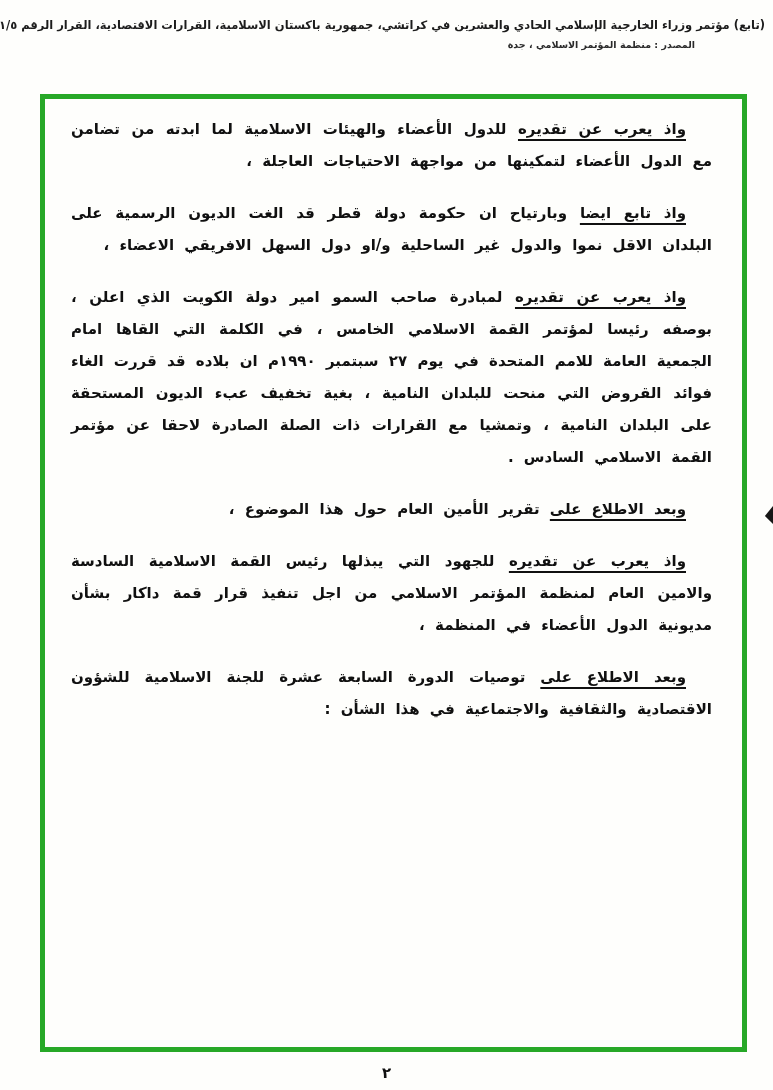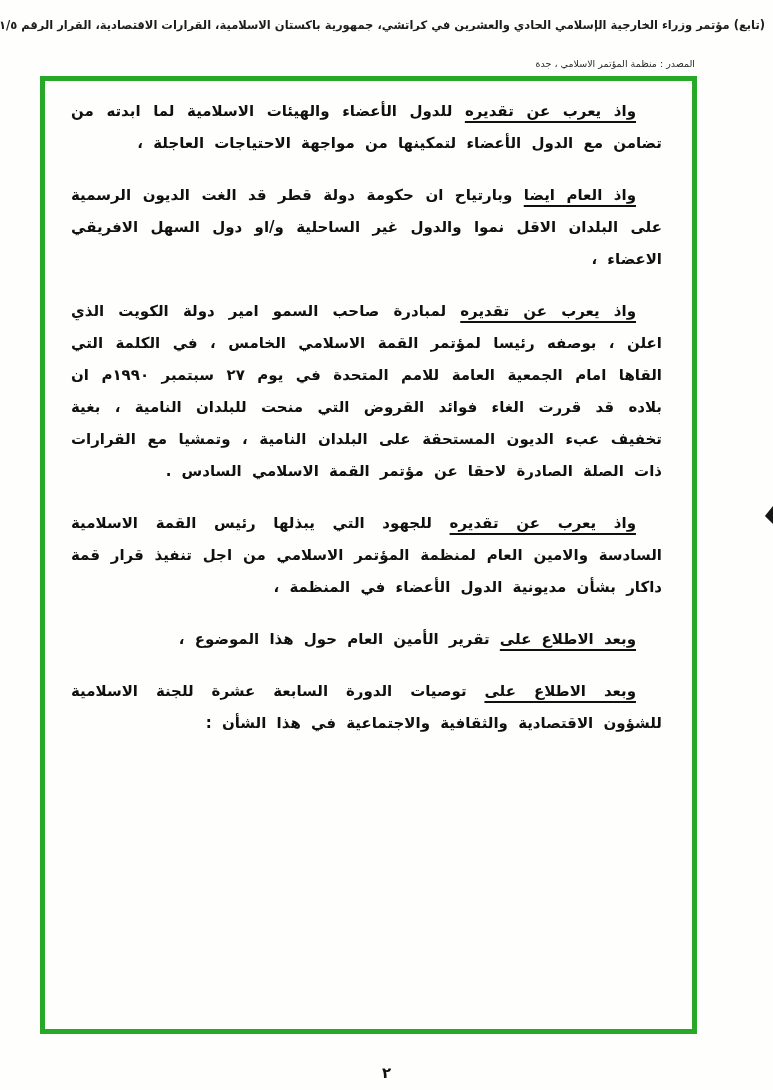--- a/index.html
+++ b/index.html
@@ -25,31 +25,31 @@
     text-align: right;
   }
   .header-line1 {
     font-size: 11.5px;
     font-weight: 700;
     color: #1c1c1c;
     white-space: nowrap;
     letter-spacing: 0.2px;
   }
   .header-line2 {
-    margin-top: 26px;
+    margin-top: 7px;
     margin-right: 70px;
     font-size: 9.5px;
-    font-weight: 400;
+    font-weight: 700;
     color: #2a2a2a;
   }
   .frame {
     position: absolute;
     left: 40px;
-    top: 76px;
-    width: 657px;
+    top: 94px;
+    width: 707px;
     height: 958px;
     border: 5px solid #27a827;
     background: transparent;
     padding: 14px 30px 24px 26px;
     direction: rtl;
     overflow: hidden;
   }
   .para {
     font-size: 15px;
     font-weight: 700;
@@ -95,27 +95,27 @@
   <div class="header">
     <div class="header-line1" dir="rtl">(تابع) مؤتمر وزراء الخارجية الإسلامي الحادي والعشرين في كراتشي، جمهورية باكستان الاسلامية، القرارات الاقتصادية، القرار الرقم ٢١/٥ - س</div>
     <div class="header-line2" dir="rtl">المصدر : منظمة المؤتمر الاسلامي ، جدة</div>
   </div>
 
   <div class="frame">
 
     <p class="para" dir="rtl"><span class="lead">واذ يعرب عن تقديره</span><span> للدول الأعضاء والهيئات الاسلامية لما ابدته من تضامن مع الدول الأعضاء لتمكينها من مواجهة الاحتياجات العاجلة ،</span></p>
 
 
-    <p class="para" dir="rtl"><span class="lead">واذ العام ايضا</span><span> وبارتياح ان حكومة دولة قطر قد الغت الديون الرسمية على البلدان الاقل نموا والدول غير الساحلية و/او دول السهل الافريقي الاعضاء ،</span></p>
+    <p class="para" dir="rtl"><span class="lead">واذ تابع ايضا</span><span> وبارتياح ان حكومة دولة قطر قد الغت الديون الرسمية على البلدان الاقل نموا والدول غير الساحلية و/او دول السهل الافريقي الاعضاء ،</span></p>
 
     <p class="para" dir="rtl"><span class="lead">واذ يعرب عن تقديره</span><span> لمبادرة صاحب السمو امير دولة الكويت الذي اعلن ، بوصفه رئيسا لمؤتمر القمة الاسلامي الخامس ، في الكلمة التي القاها امام الجمعية العامة للامم المتحدة في يوم ٢٧ سبتمبر ١٩٩٠م ان بلاده قد قررت الغاء فوائد القروض التي منحت للبلدان النامية ، بغية تخفيف عبء الديون المستحقة على البلدان النامية ، وتمشيا مع القرارات ذات الصلة الصادرة لاحقا عن مؤتمر القمة الاسلامي السادس .</span></p>
 
+    <p class="para" dir="rtl"><span class="lead">وبعد الاطلاع على</span><span> تقرير الأمين العام حول هذا الموضوع ،</span></p>
+
     <p class="para" dir="rtl"><span class="lead">واذ يعرب عن تقديره</span><span> للجهود التي يبذلها رئيس القمة الاسلامية السادسة والامين العام لمنظمة المؤتمر الاسلامي من اجل تنفيذ قرار قمة داكار بشأن مديونية الدول الأعضاء في المنظمة ،</span></p>
-
-    <p class="para" dir="rtl"><span class="lead">وبعد الاطلاع على</span><span> تقرير الأمين العام حول هذا الموضوع ،</span></p>
 
     <p class="para" dir="rtl"><span class="lead">وبعد الاطلاع على</span><span> توصيات الدورة السابعة عشرة للجنة الاسلامية للشؤون الاقتصادية والثقافية والاجتماعية في هذا الشأن :</span></p>
 
   </div>
 
   <div class="edge-mark"></div>
 
   <div class="page-number">٢</div>
 
 </div>

